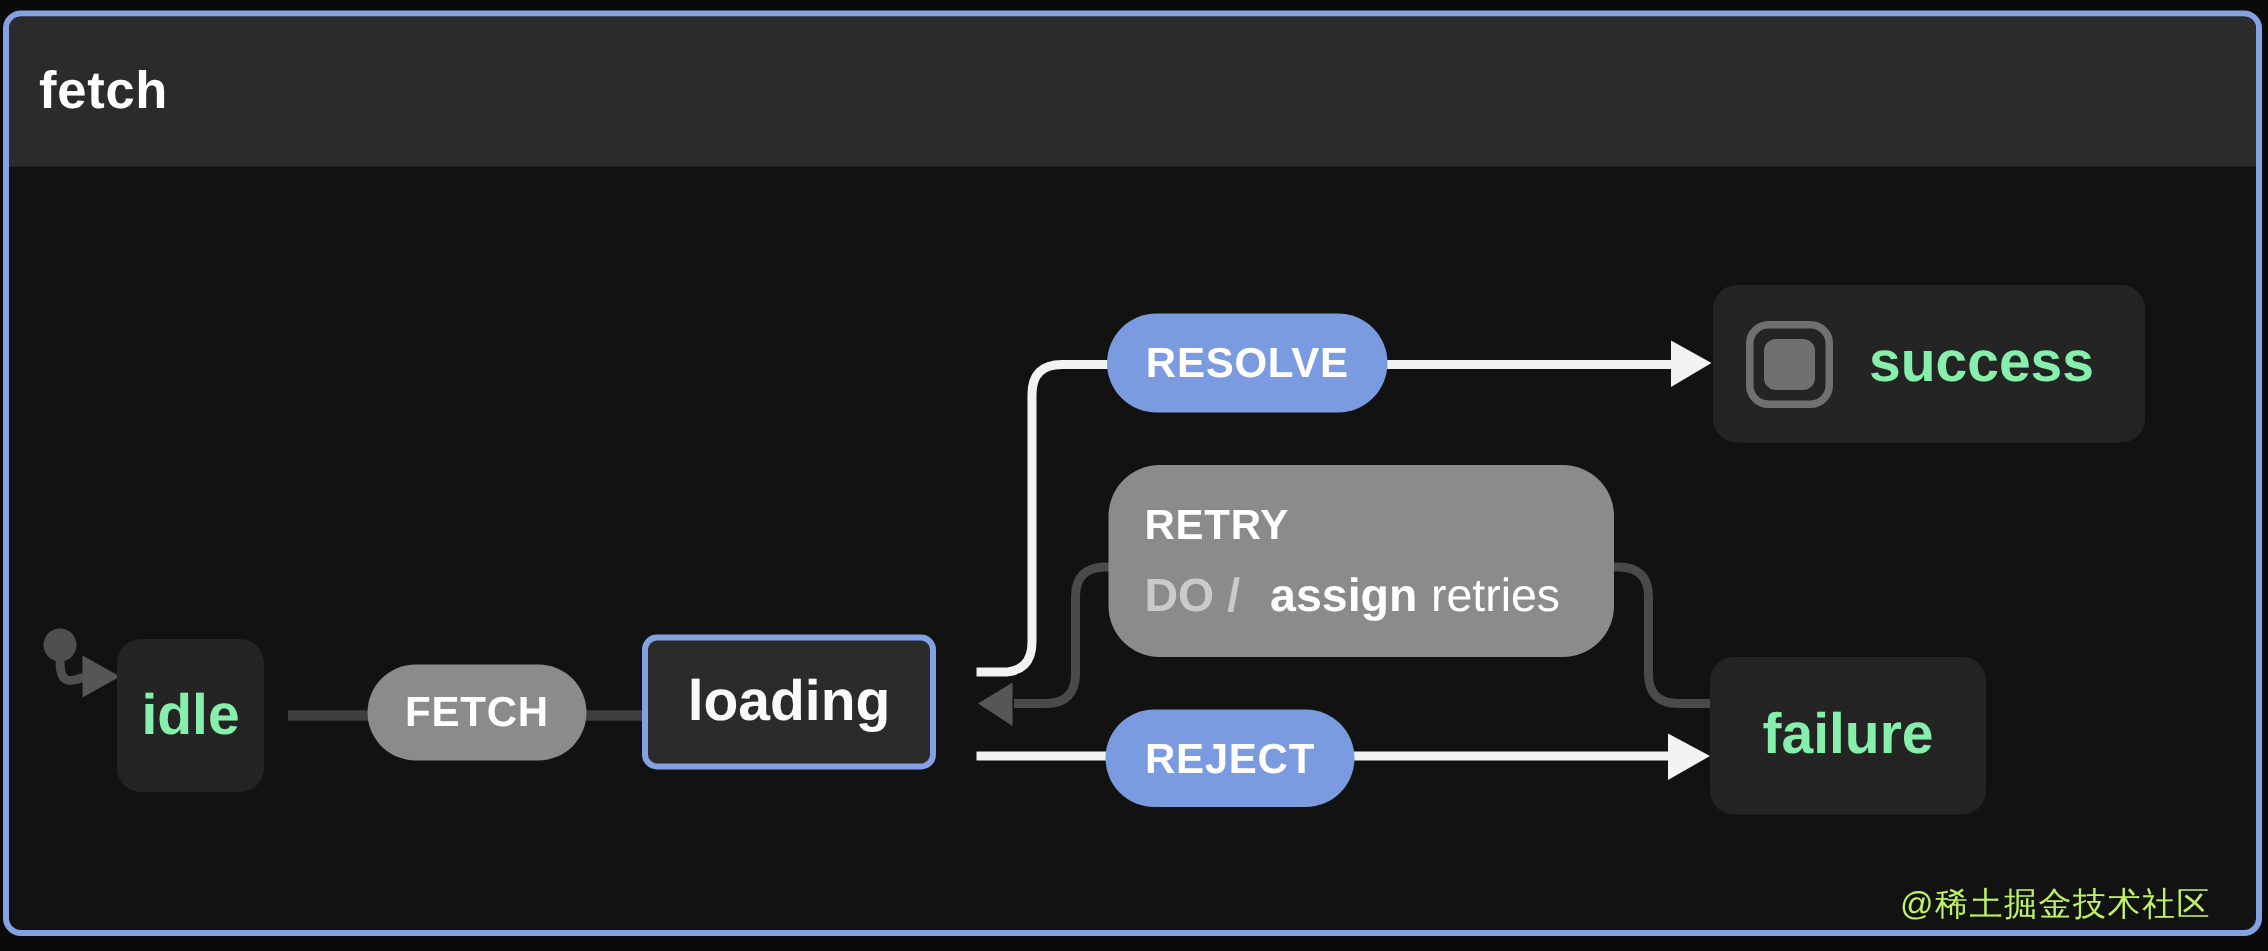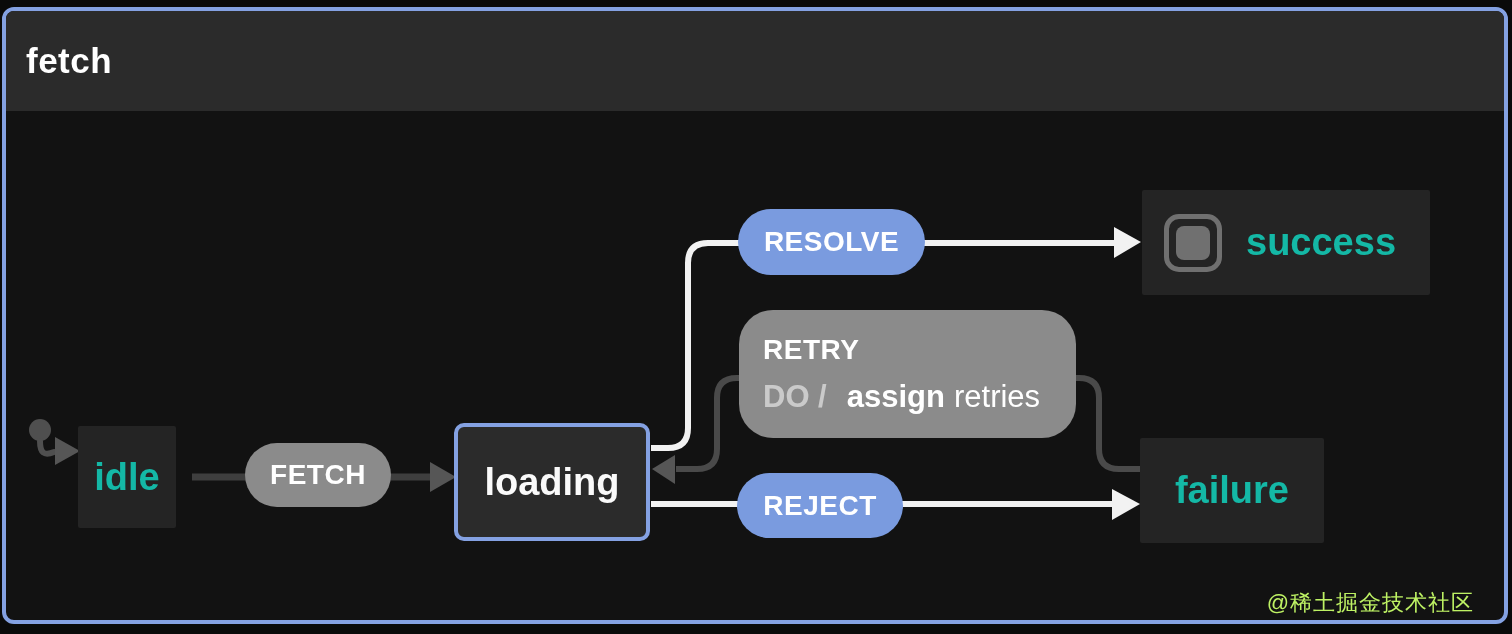--- a/index.html
+++ b/index.html
@@ -10,24 +10,24 @@
            border: 4px solid #84a1e2; border-radius: 12px; background: #121212; overflow: hidden; }
   .machine-header { height: 100px; background: #2b2b2b; display: flex; align-items: center;
                     padding-left: 20px; }
   .machine-title { color: #ffffff; font-size: 35px; font-weight: 700; letter-spacing: 0.5px; }
 
   .stage { position: absolute; left: 0; top: 0; width: 1512px; height: 634px; }
   .edges { position: absolute; left: 0; top: 0; }
 
   .node { position: absolute; display: flex; align-items: center; justify-content: center; }
 
-  .state { background: #242424; border-radius: 2px; color: #14b8a6;
+  .state { background: #242424; border-radius: 16px; color: #86efac;
            font-size: 38px; font-weight: 700; }
   .state-idle    { left: 78px;   top: 426px; width: 98px; height: 102px; }
-  .state-loading { left: 454px;  top: 423px; width: 196px; height: 118px;
+  .state-loading { left: 428px;  top: 423px; width: 196px; height: 90px;
                    background: #2b2b2b; border: 4px solid #84a1e2; border-radius: 10px;
                    color: #fafafa; }
   .state-success { left: 1142px; top: 190px; width: 288px; height: 105px;
                    justify-content: flex-start; padding-left: 22px; gap: 24px; }
   .state-failure { left: 1140px; top: 438px; width: 184px; height: 105px; }
 
   .final-icon { width: 58px; height: 58px; border: 5px solid #707070; border-radius: 15px;
                 display: flex; align-items: center; justify-content: center; flex: 0 0 auto; }
   .final-icon-inner { width: 34px; height: 34px; background: #707070; border-radius: 8px; }
 

